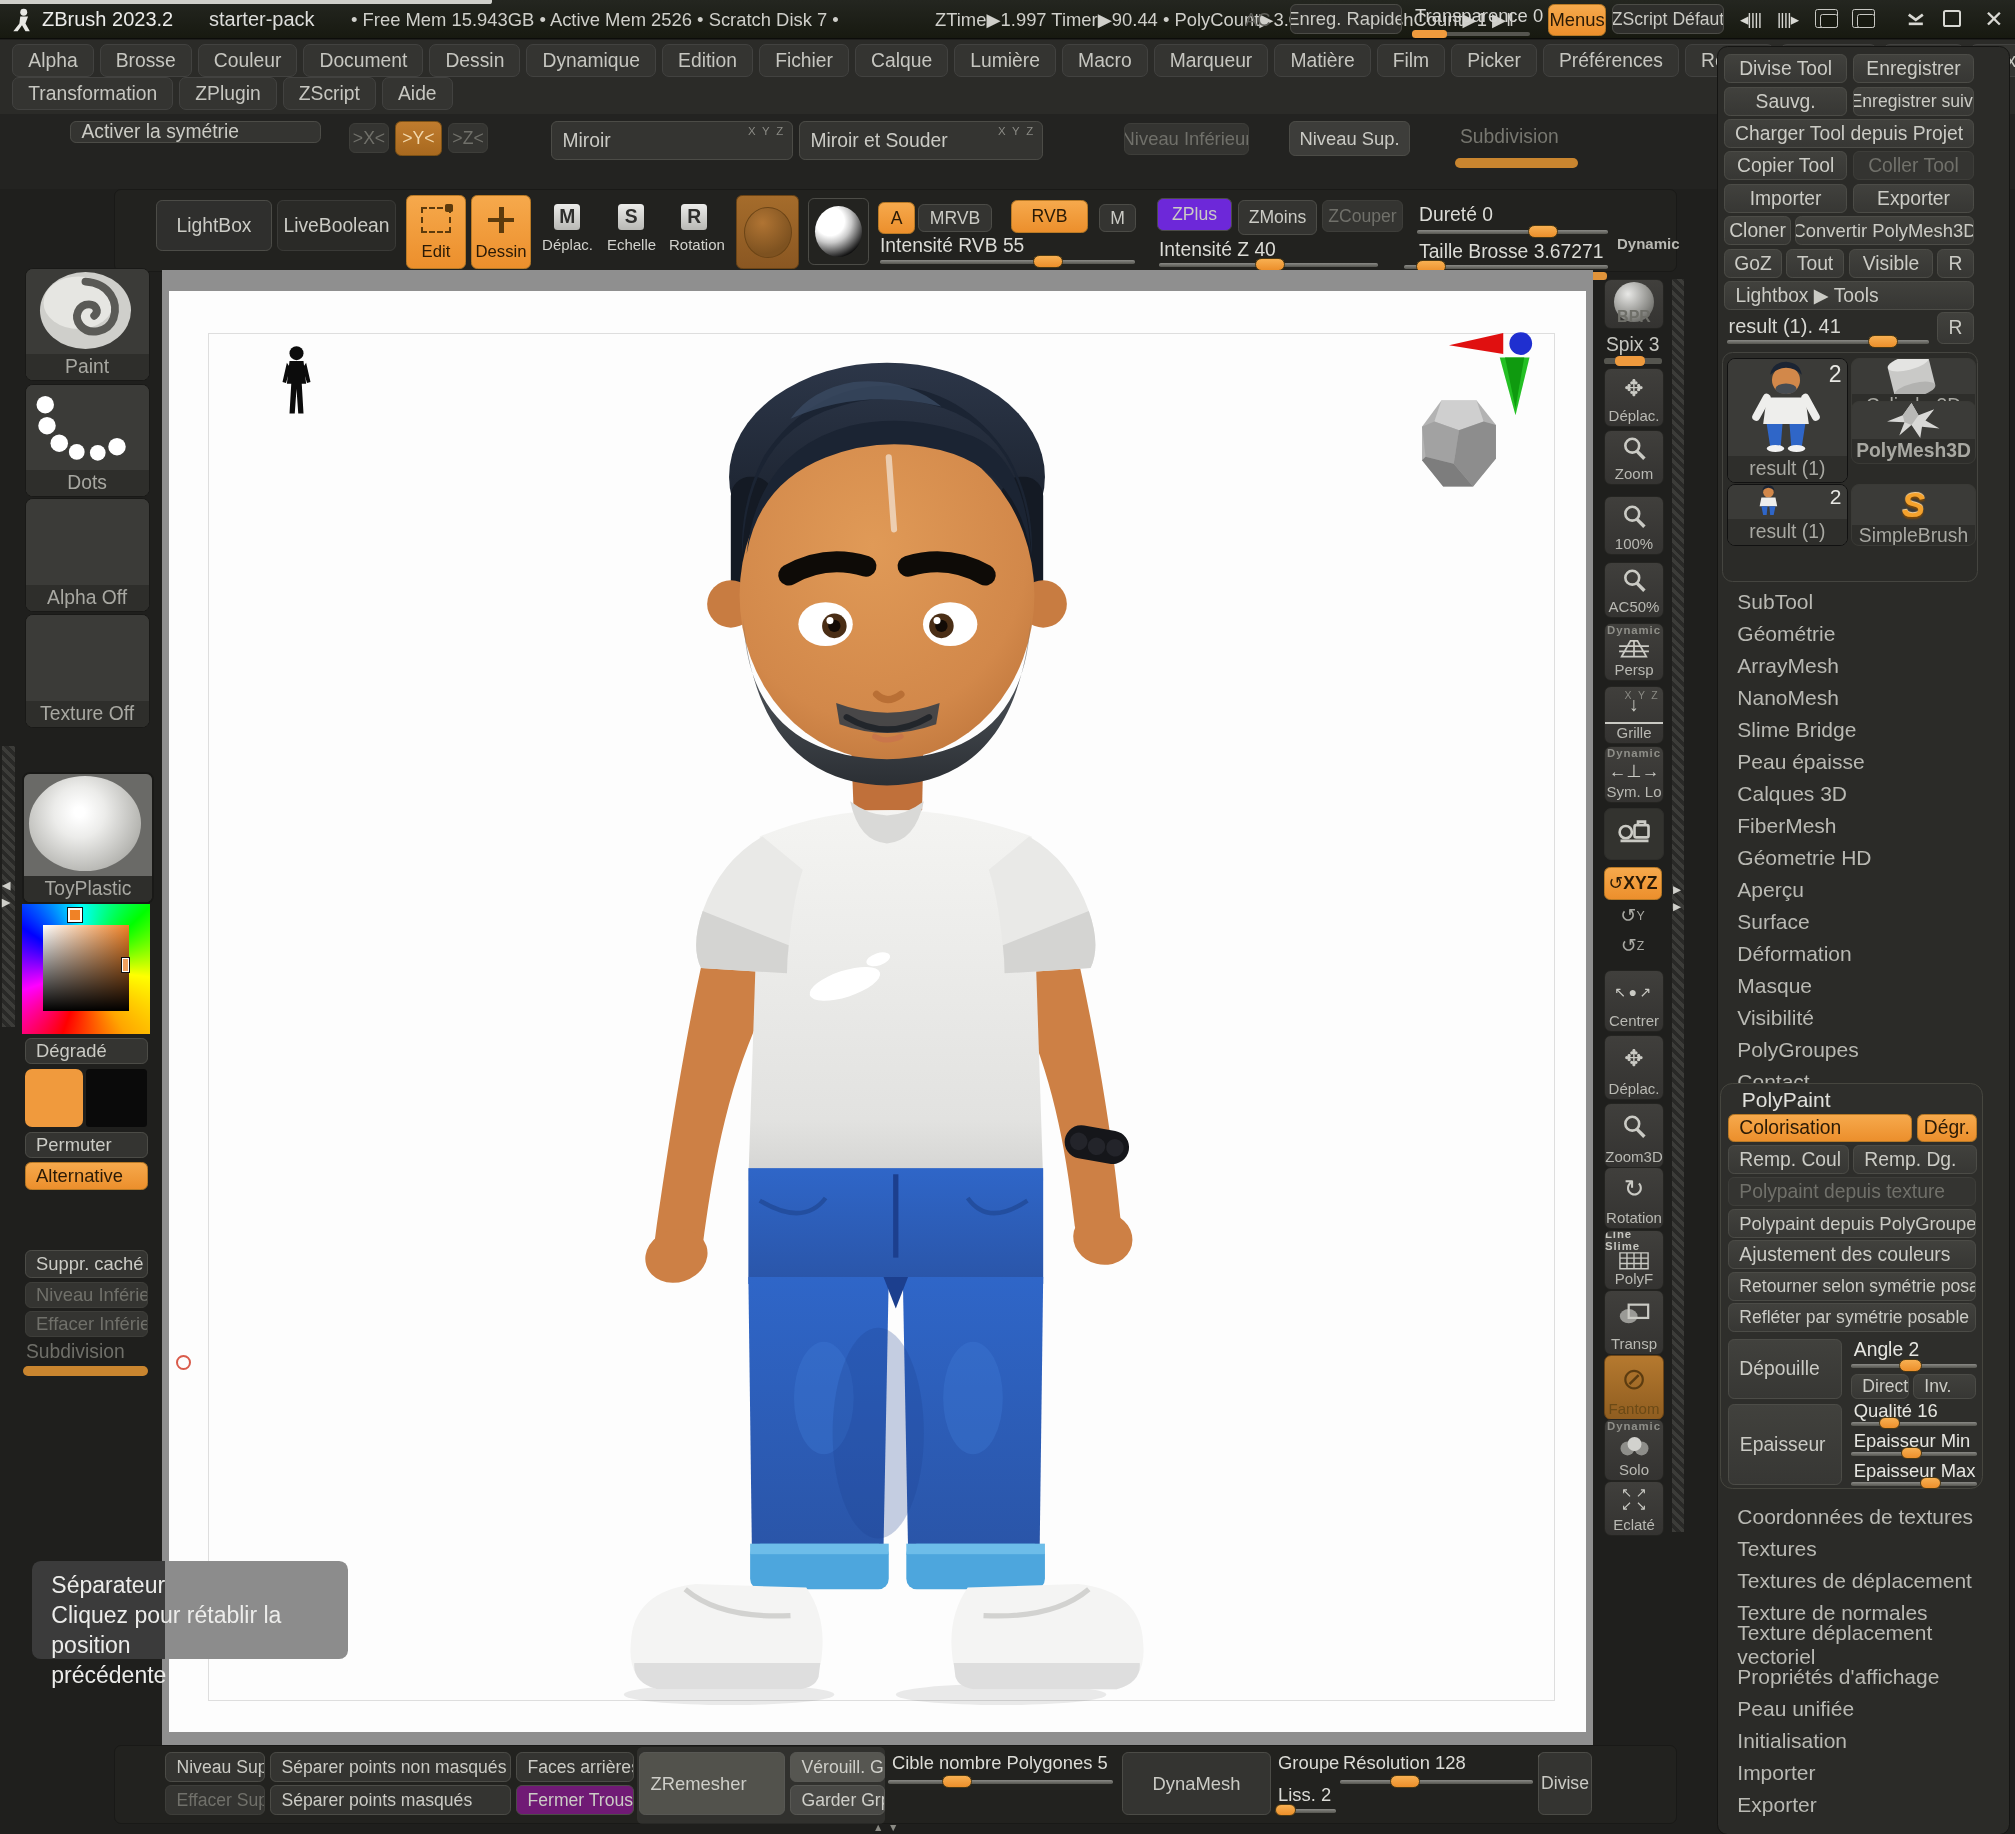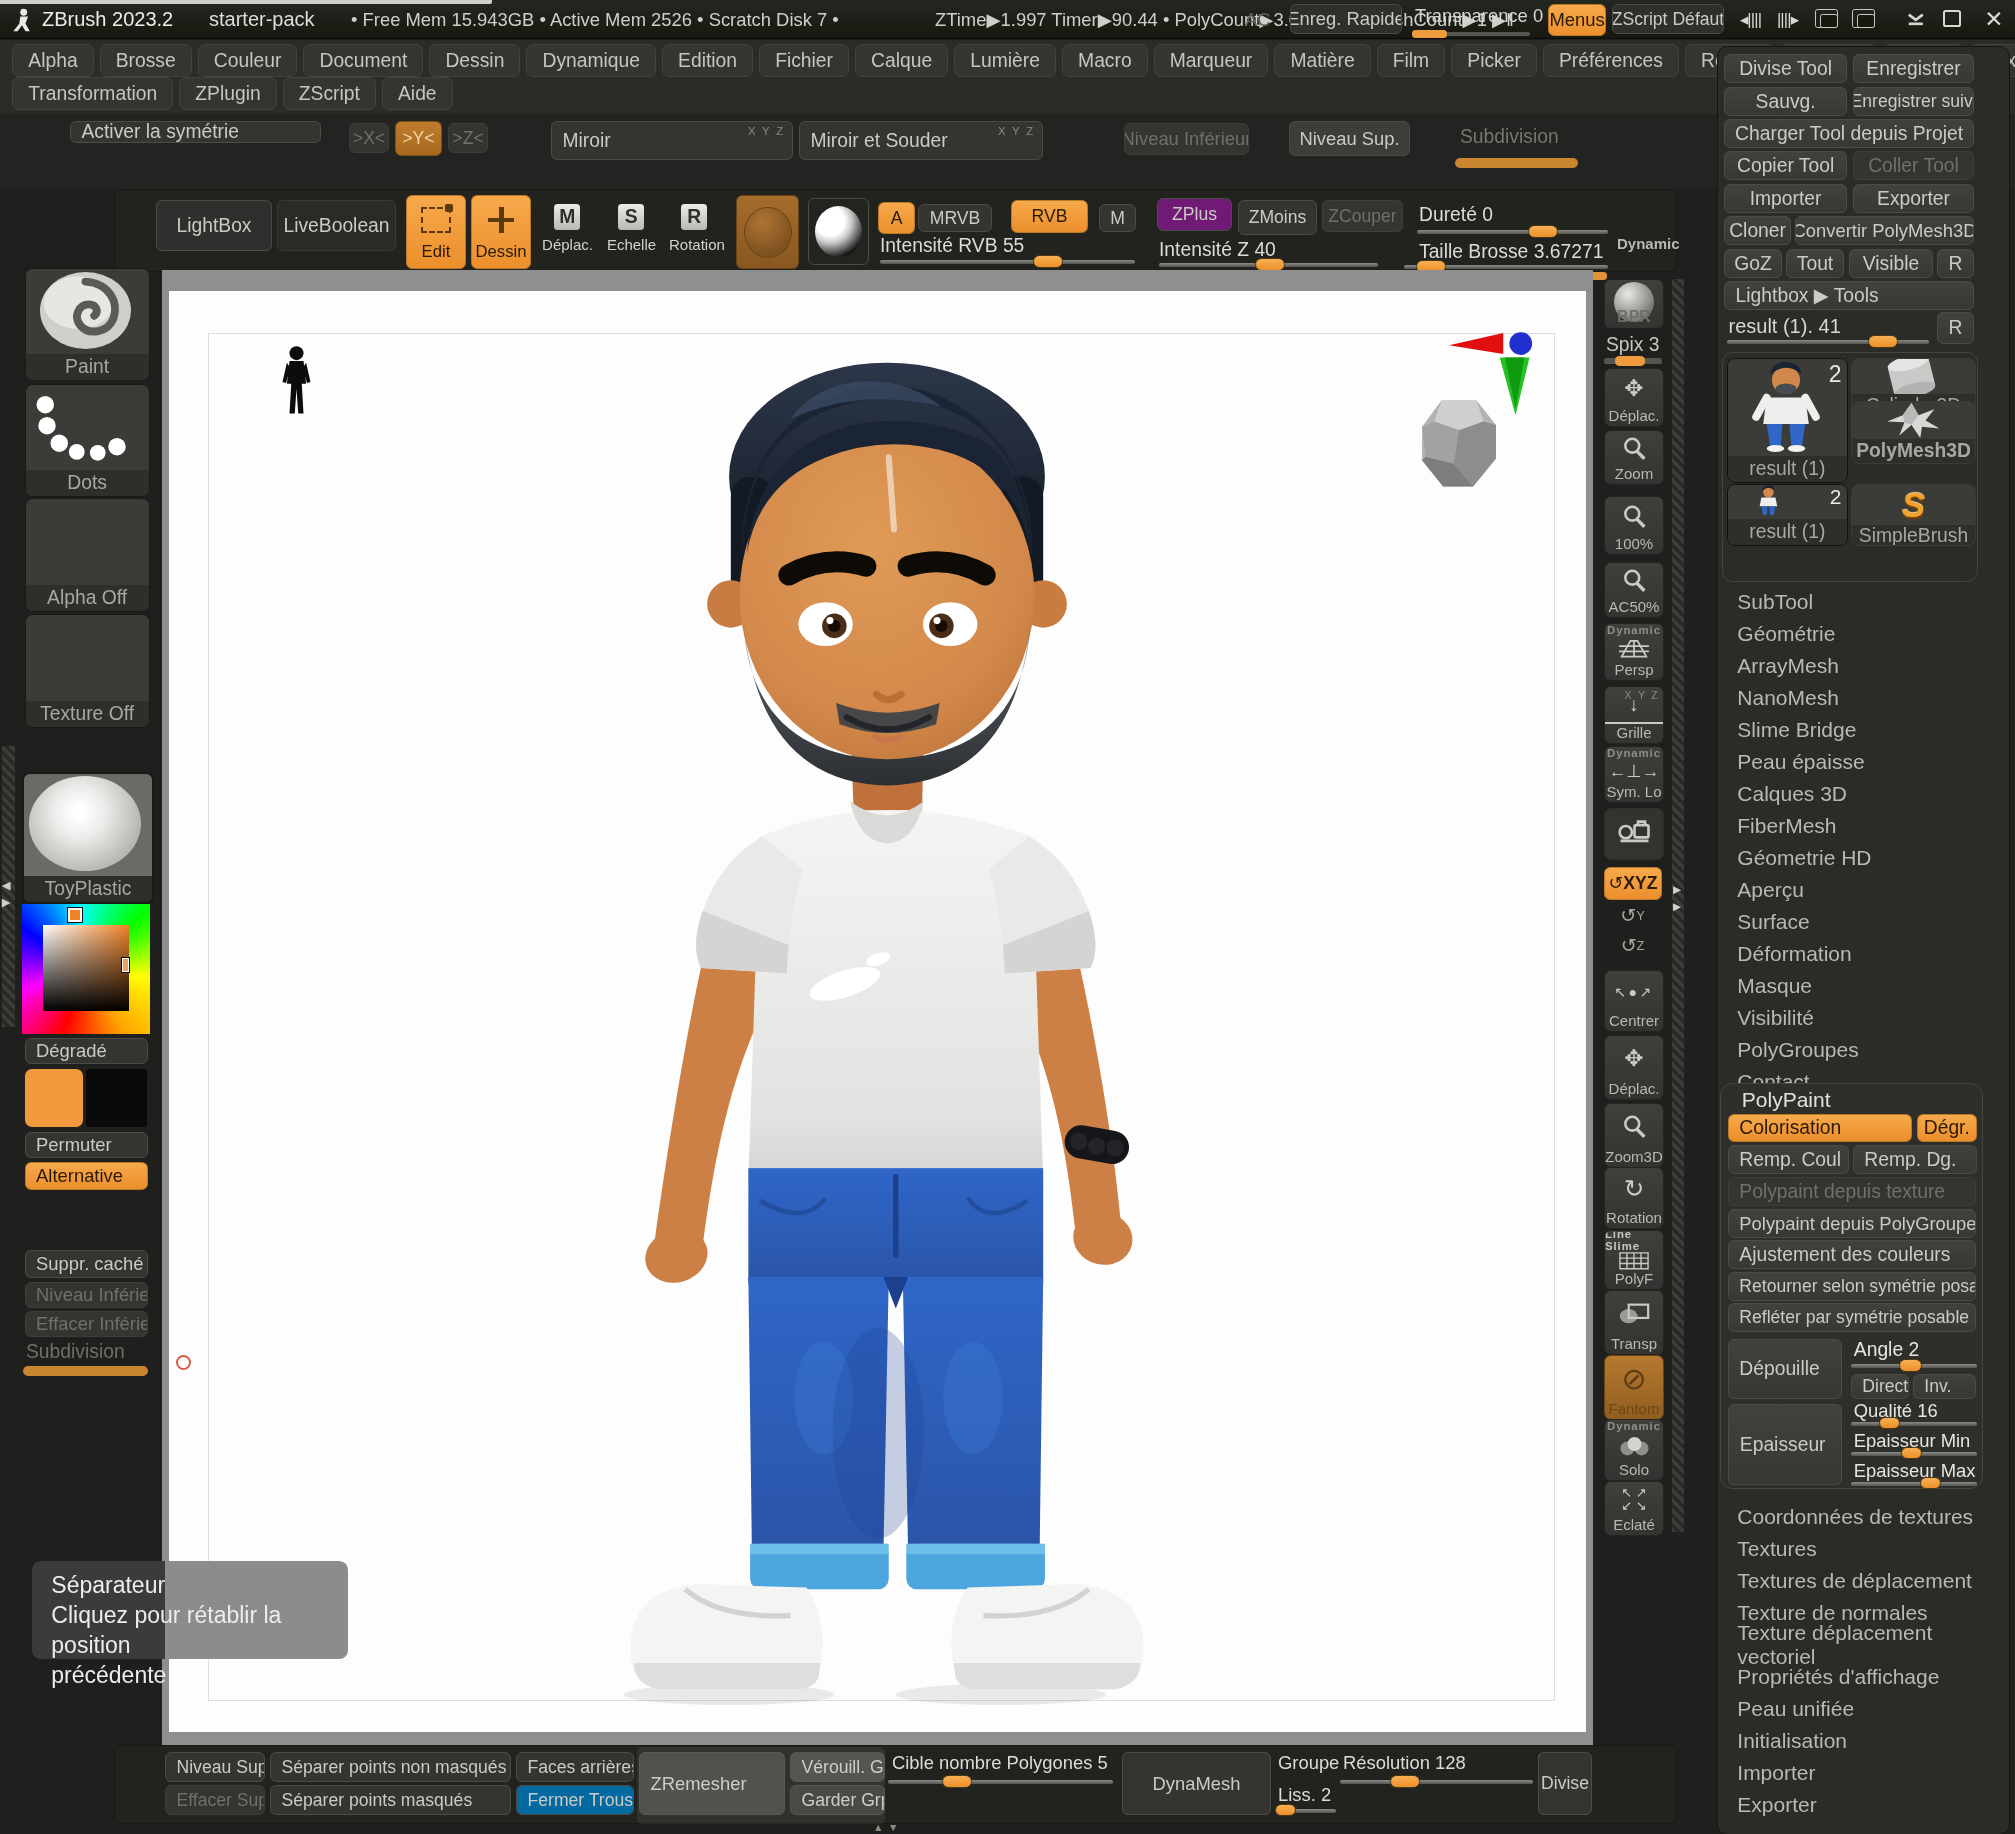--- a/index.html
+++ b/index.html
@@ -218,21 +218,21 @@
   <button class="btn orange" style="left:878px;top:202px;width:37px;height:32px;font-size:17.6px;">A</button>
   <button class="btn" style="left:918px;top:204px;width:74px;height:28px;font-size:17.6px;background:#343431;">MRVB</button>
   <button class="btn orange" style="left:1011px;top:200px;width:77px;height:33px;font-size:17.6px;">RVB</button>
   <button class="btn" style="left:1099px;top:204px;width:37px;height:28px;font-size:17.6px;background:#343431;">M</button>
   <span class="lbl" style="left:880px;top:235px;font-size:19.3px;color:#dcdcd7;">Intensité RVB 55</span>
   <div class="slider" style="left:880px;top:255px;width:255px;height:14px;">
     <div class="track"></div>
       <div class="knob" style="left:60%;"></div>
   </div>
 
-  <button class="btn" style="left:1157px;top:198px;width:75px;height:33px;font-size:17.6px;background:#701a75;">ZPlus</button>
+  <button class="btn" style="left:1157px;top:198px;width:75px;height:33px;font-size:17.6px;background:#6d28d9;">ZPlus</button>
   <button class="btn" style="left:1238px;top:200px;width:79px;height:35px;font-size:17.6px;background:#343431;">ZMoins</button>
   <button class="btn dim" style="left:1322px;top:200px;width:81px;height:32px;font-size:17.6px;">ZCouper</button>
   <span class="lbl" style="left:1159px;top:239px;font-size:19.3px;color:#dcdcd7;">Intensité Z 40</span>
   <div class="slider" style="left:1159px;top:258px;width:219px;height:14px;">
     <div class="track"></div>
       <div class="knob" style="left:44%;"></div>
   </div>
 
   <span class="lbl" style="left:1419px;top:204px;font-size:19.3px;color:#dcdcd7;">Dureté 0</span>
   <div class="slider" style="left:1417px;top:225px;width:191px;height:14px;">
@@ -805,21 +805,21 @@
         </div>
       </div>
   </div>
 
   <div class="abs" style="left:114px;top:1745px;width:1563px;height:79px;background:#22221f;border-radius:7px;border:0.9px solid #191917;"></div>
   <button class="btn left" style="left:165px;top:1752px;width:100px;height:30px;font-size:17.6px;background:#343431;">Niveau Sup.</button>
   <button class="btn dim left" style="left:165px;top:1785px;width:100px;height:30px;font-size:17.6px;">Effacer Sup.</button>
   <button class="btn left" style="left:270px;top:1752px;width:241px;height:30px;font-size:17.6px;background:#343431;">Séparer points non masqués</button>
   <button class="btn left" style="left:270px;top:1785px;width:241px;height:30px;font-size:17.6px;background:#343431;">Séparer points masqués</button>
   <button class="btn left" style="left:516px;top:1752px;width:118px;height:30px;font-size:17.6px;background:#343431;">Faces arrières</button>
-  <button class="btn left" style="left:516px;top:1785px;width:118px;height:30px;font-size:17.6px;background:#0369a1;">Fermer Trous</button>
+  <button class="btn left" style="left:516px;top:1785px;width:118px;height:30px;font-size:17.6px;background:#701a75;">Fermer Trous</button>
   <button class="btn left" style="left:639px;top:1752px;width:146px;height:63px;font-size:18.4px;background:#45453f;">ZRemesher</button>
   <button class="btn left" style="left:790px;top:1752px;width:95px;height:30px;font-size:17.6px;background:#4a4a44;">Vérouill. Grp.</button>
   <button class="btn left" style="left:790px;top:1785px;width:95px;height:30px;font-size:17.6px;background:#3c3c38;">Garder Grp.</button>
   <div class="abs" style="left:637px;top:1747px;width:248px;height:77px;background:rgba(255,255,255,0.07);border-radius:5.3px;"></div>
   <span class="lbl" style="left:892px;top:1752px;font-size:18.4px;color:#dcdcd7;">Cible nombre Polygones 5</span>
   <div class="slider" style="left:888px;top:1775px;width:225px;height:14px;">
     <div class="track"></div>
       <div class="knob" style="left:24%;"></div>
   </div>
   <button class="btn" style="left:1122px;top:1752px;width:149px;height:63px;font-size:18.4px;background:#343431;">DynaMesh</button>

